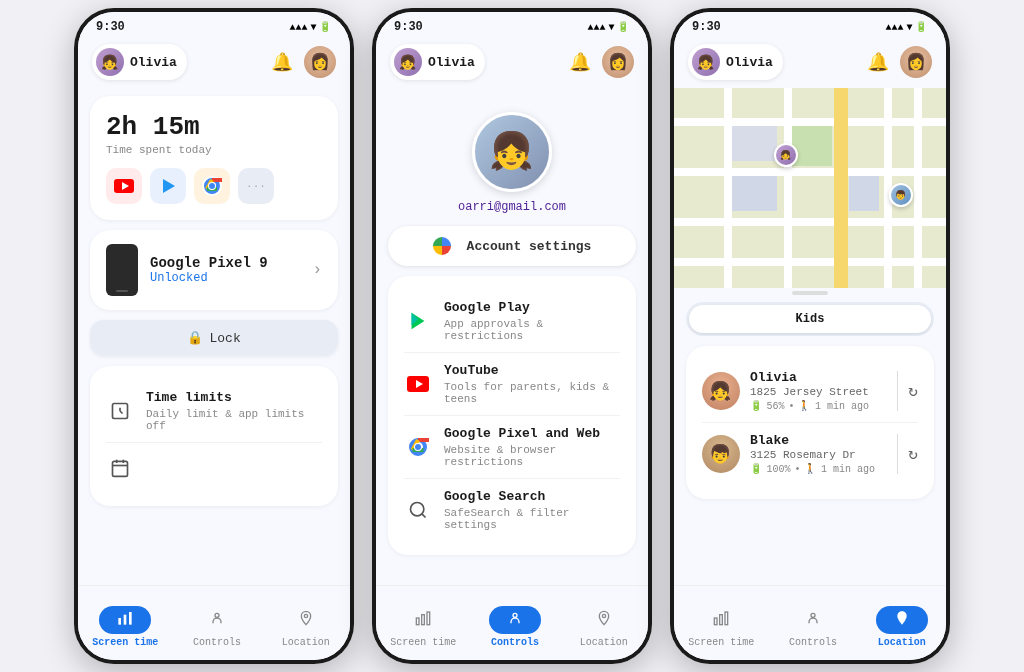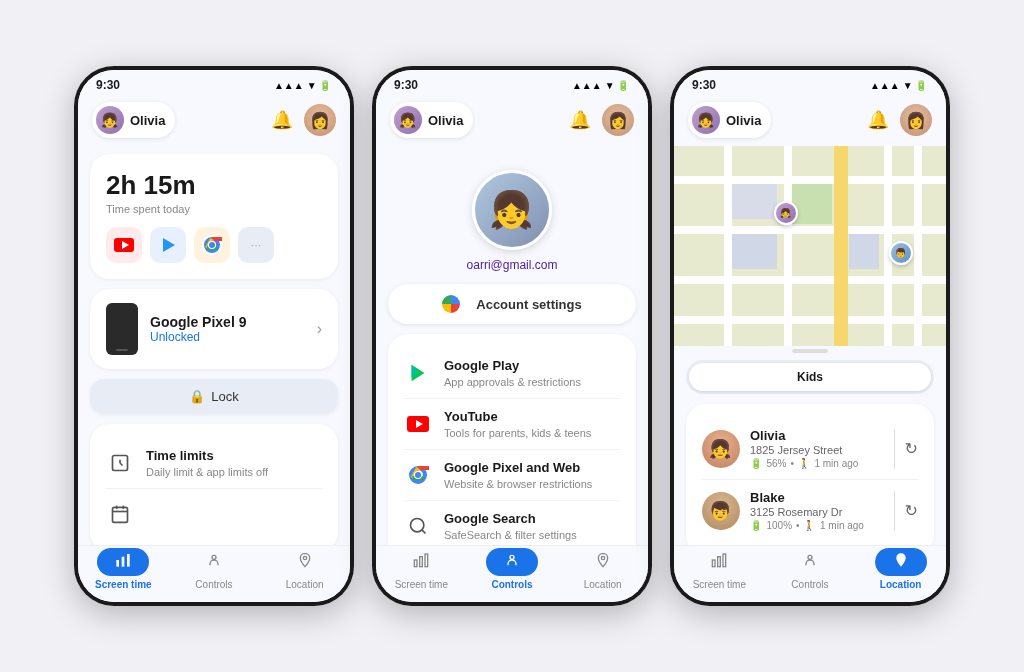--- a/index.html
+++ b/index.html
@@ -14,27 +14,28 @@
       overflow: hidden;
     }
     .phones-container {
       display: flex;
       gap: 18px;
       align-items: center;
       padding: 20px;
     }
     .phone {
       width: 280px;
-      height: 540px;
+      height: 656px;
       background: #1a1a1a;
       border-radius: 40px;
       padding: 4px;
       box-shadow: 0 8px 32px rgba(0,0,0,0.25);
       position: relative;
       flex-shrink: 0;
+      font-family: Liberation Mono, monospace;
     }
     .phone-screen {
       width: 100%;
       height: 100%;
       background: #f8f9ff;
       border-radius: 36px;
       overflow: hidden;
       display: flex;
       flex-direction: column;
     }
@@ -218,21 +219,21 @@
       margin-top: 1px;
     }
     .list-text { flex: 1; }
     .list-title { font-size: 13px; font-weight: 600; color: #1a1a1a; line-height: 1.3; }
     .list-sub { font-size: 11px; color: #888; margin-top: 1px; }
     
     .bottom-nav {
       display: flex;
       justify-content: space-around;
       align-items: center;
-      padding: 2px 0 12px;
+      padding: 20px 0 12px;
       background: #f8f9ff;
       border-top: 1px solid #eee;
     }
     .nav-item {
       display: flex;
       flex-direction: column;
       align-items: center;
       gap: 3px;
       min-width: 60px;
     }

